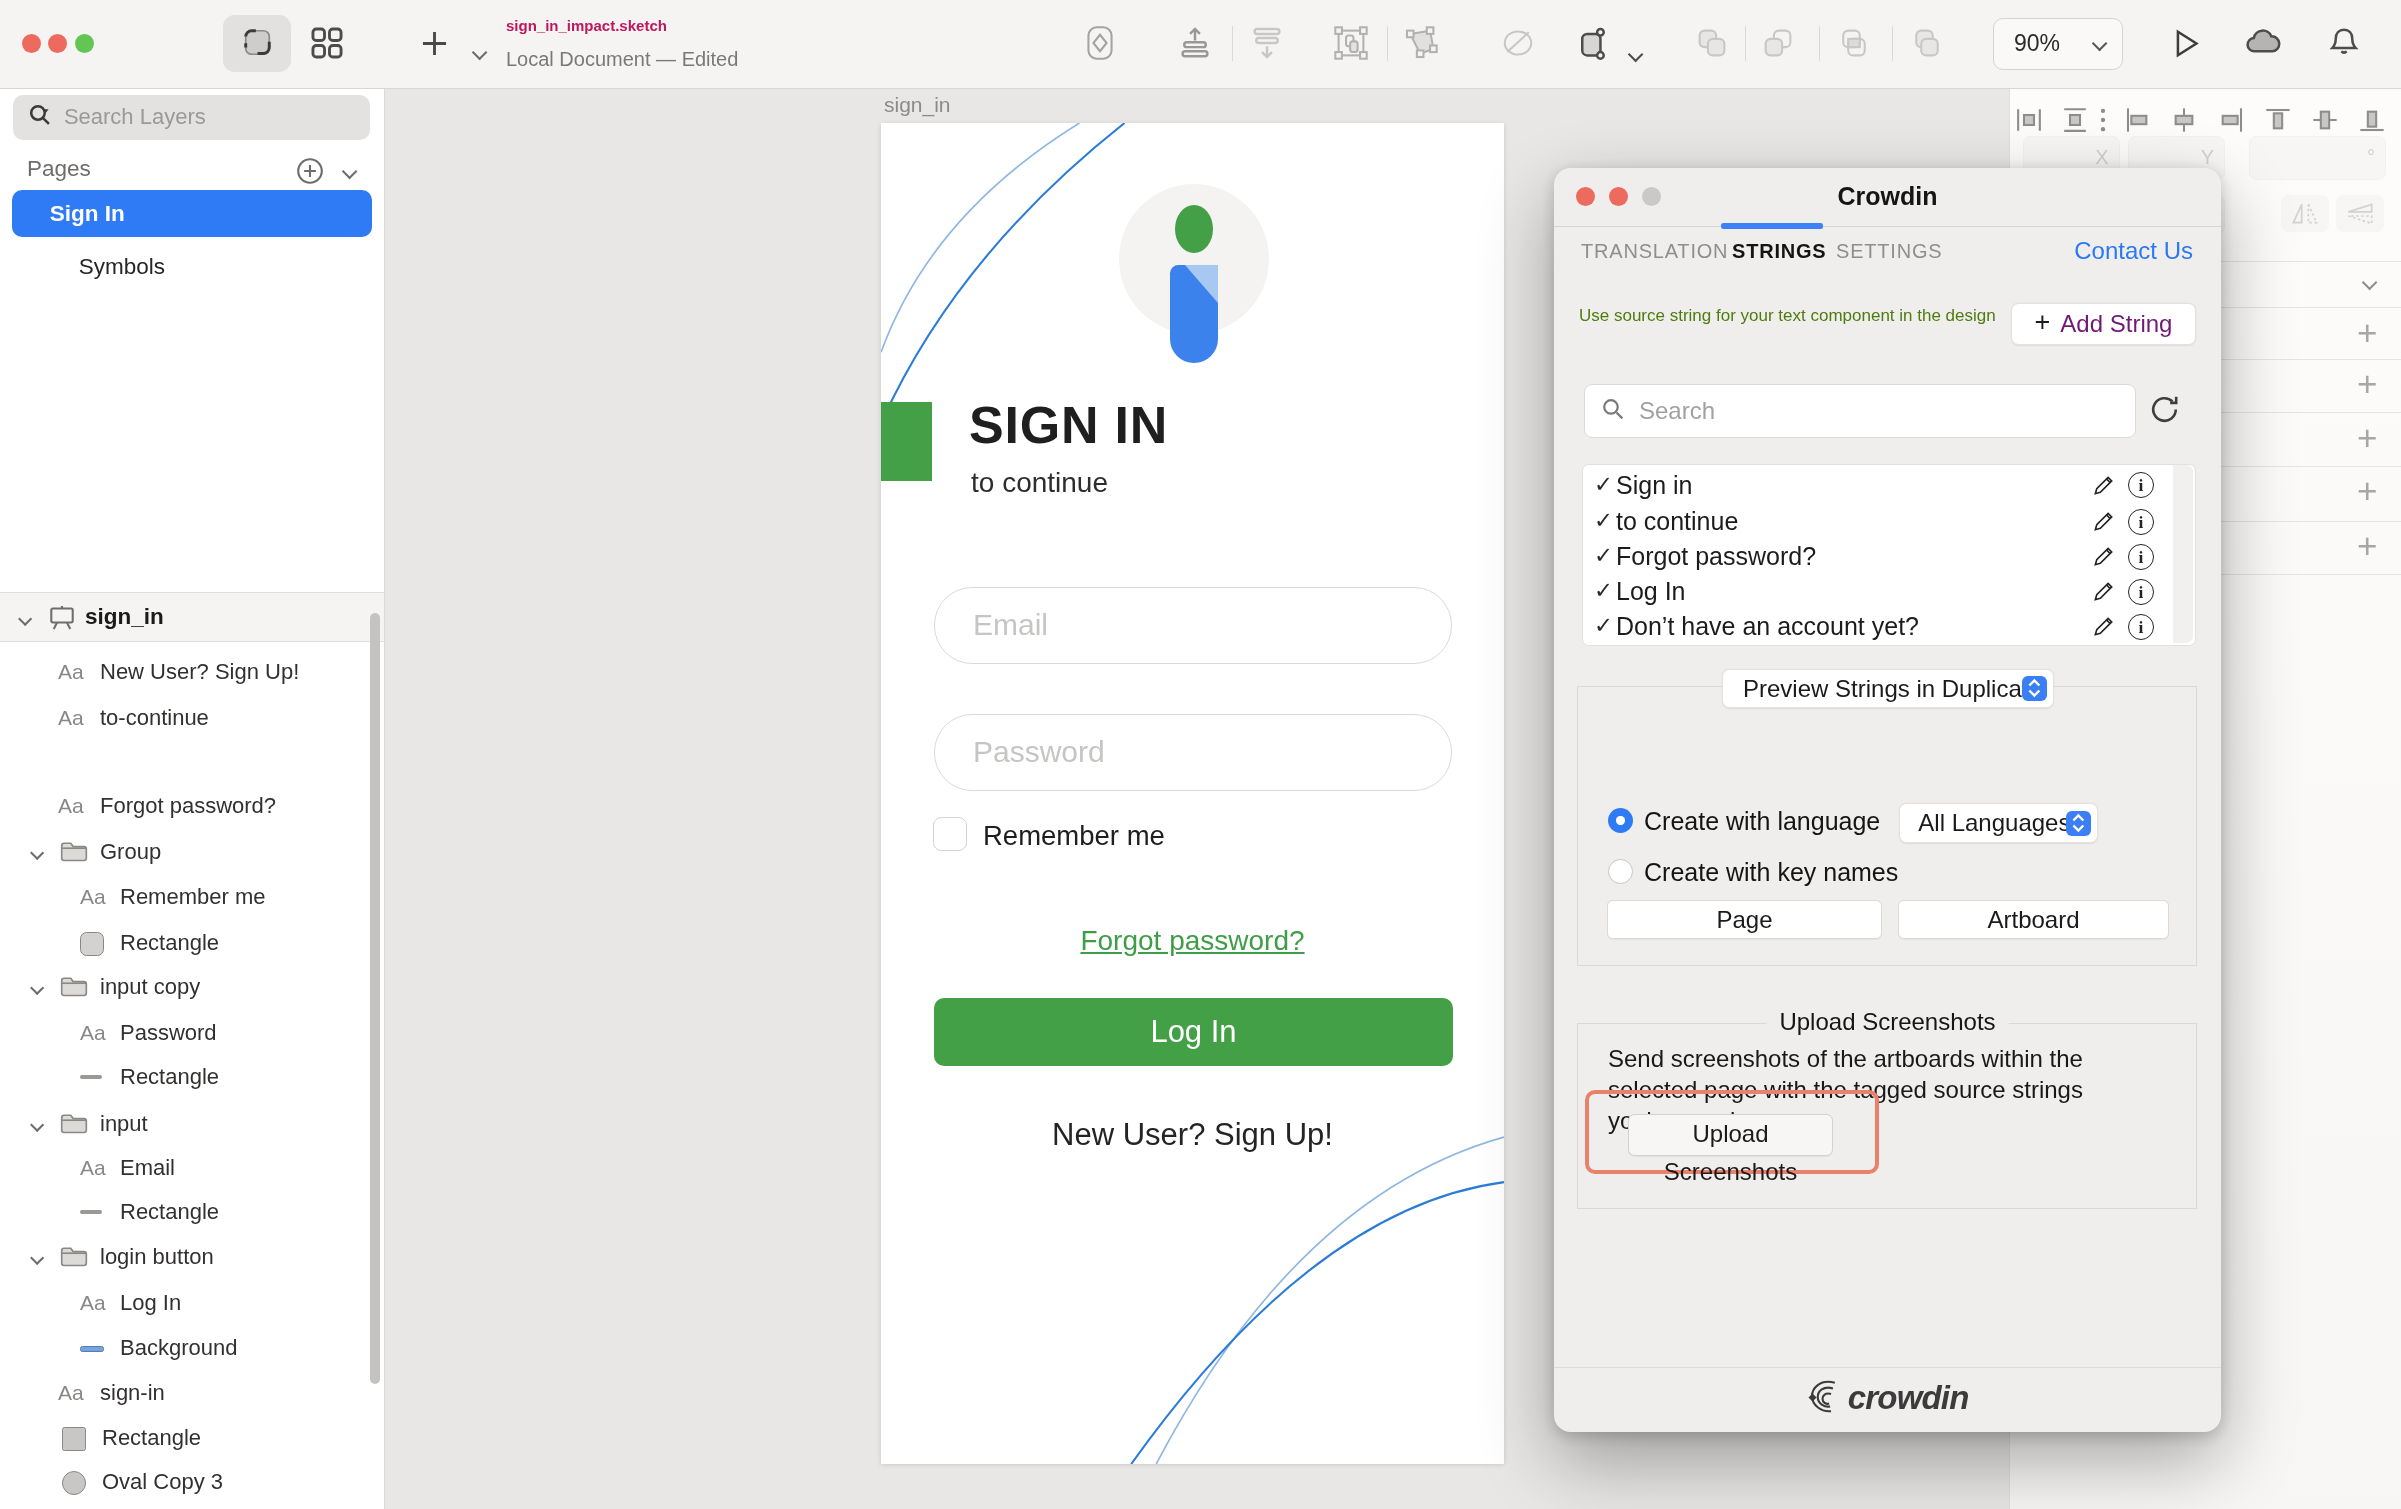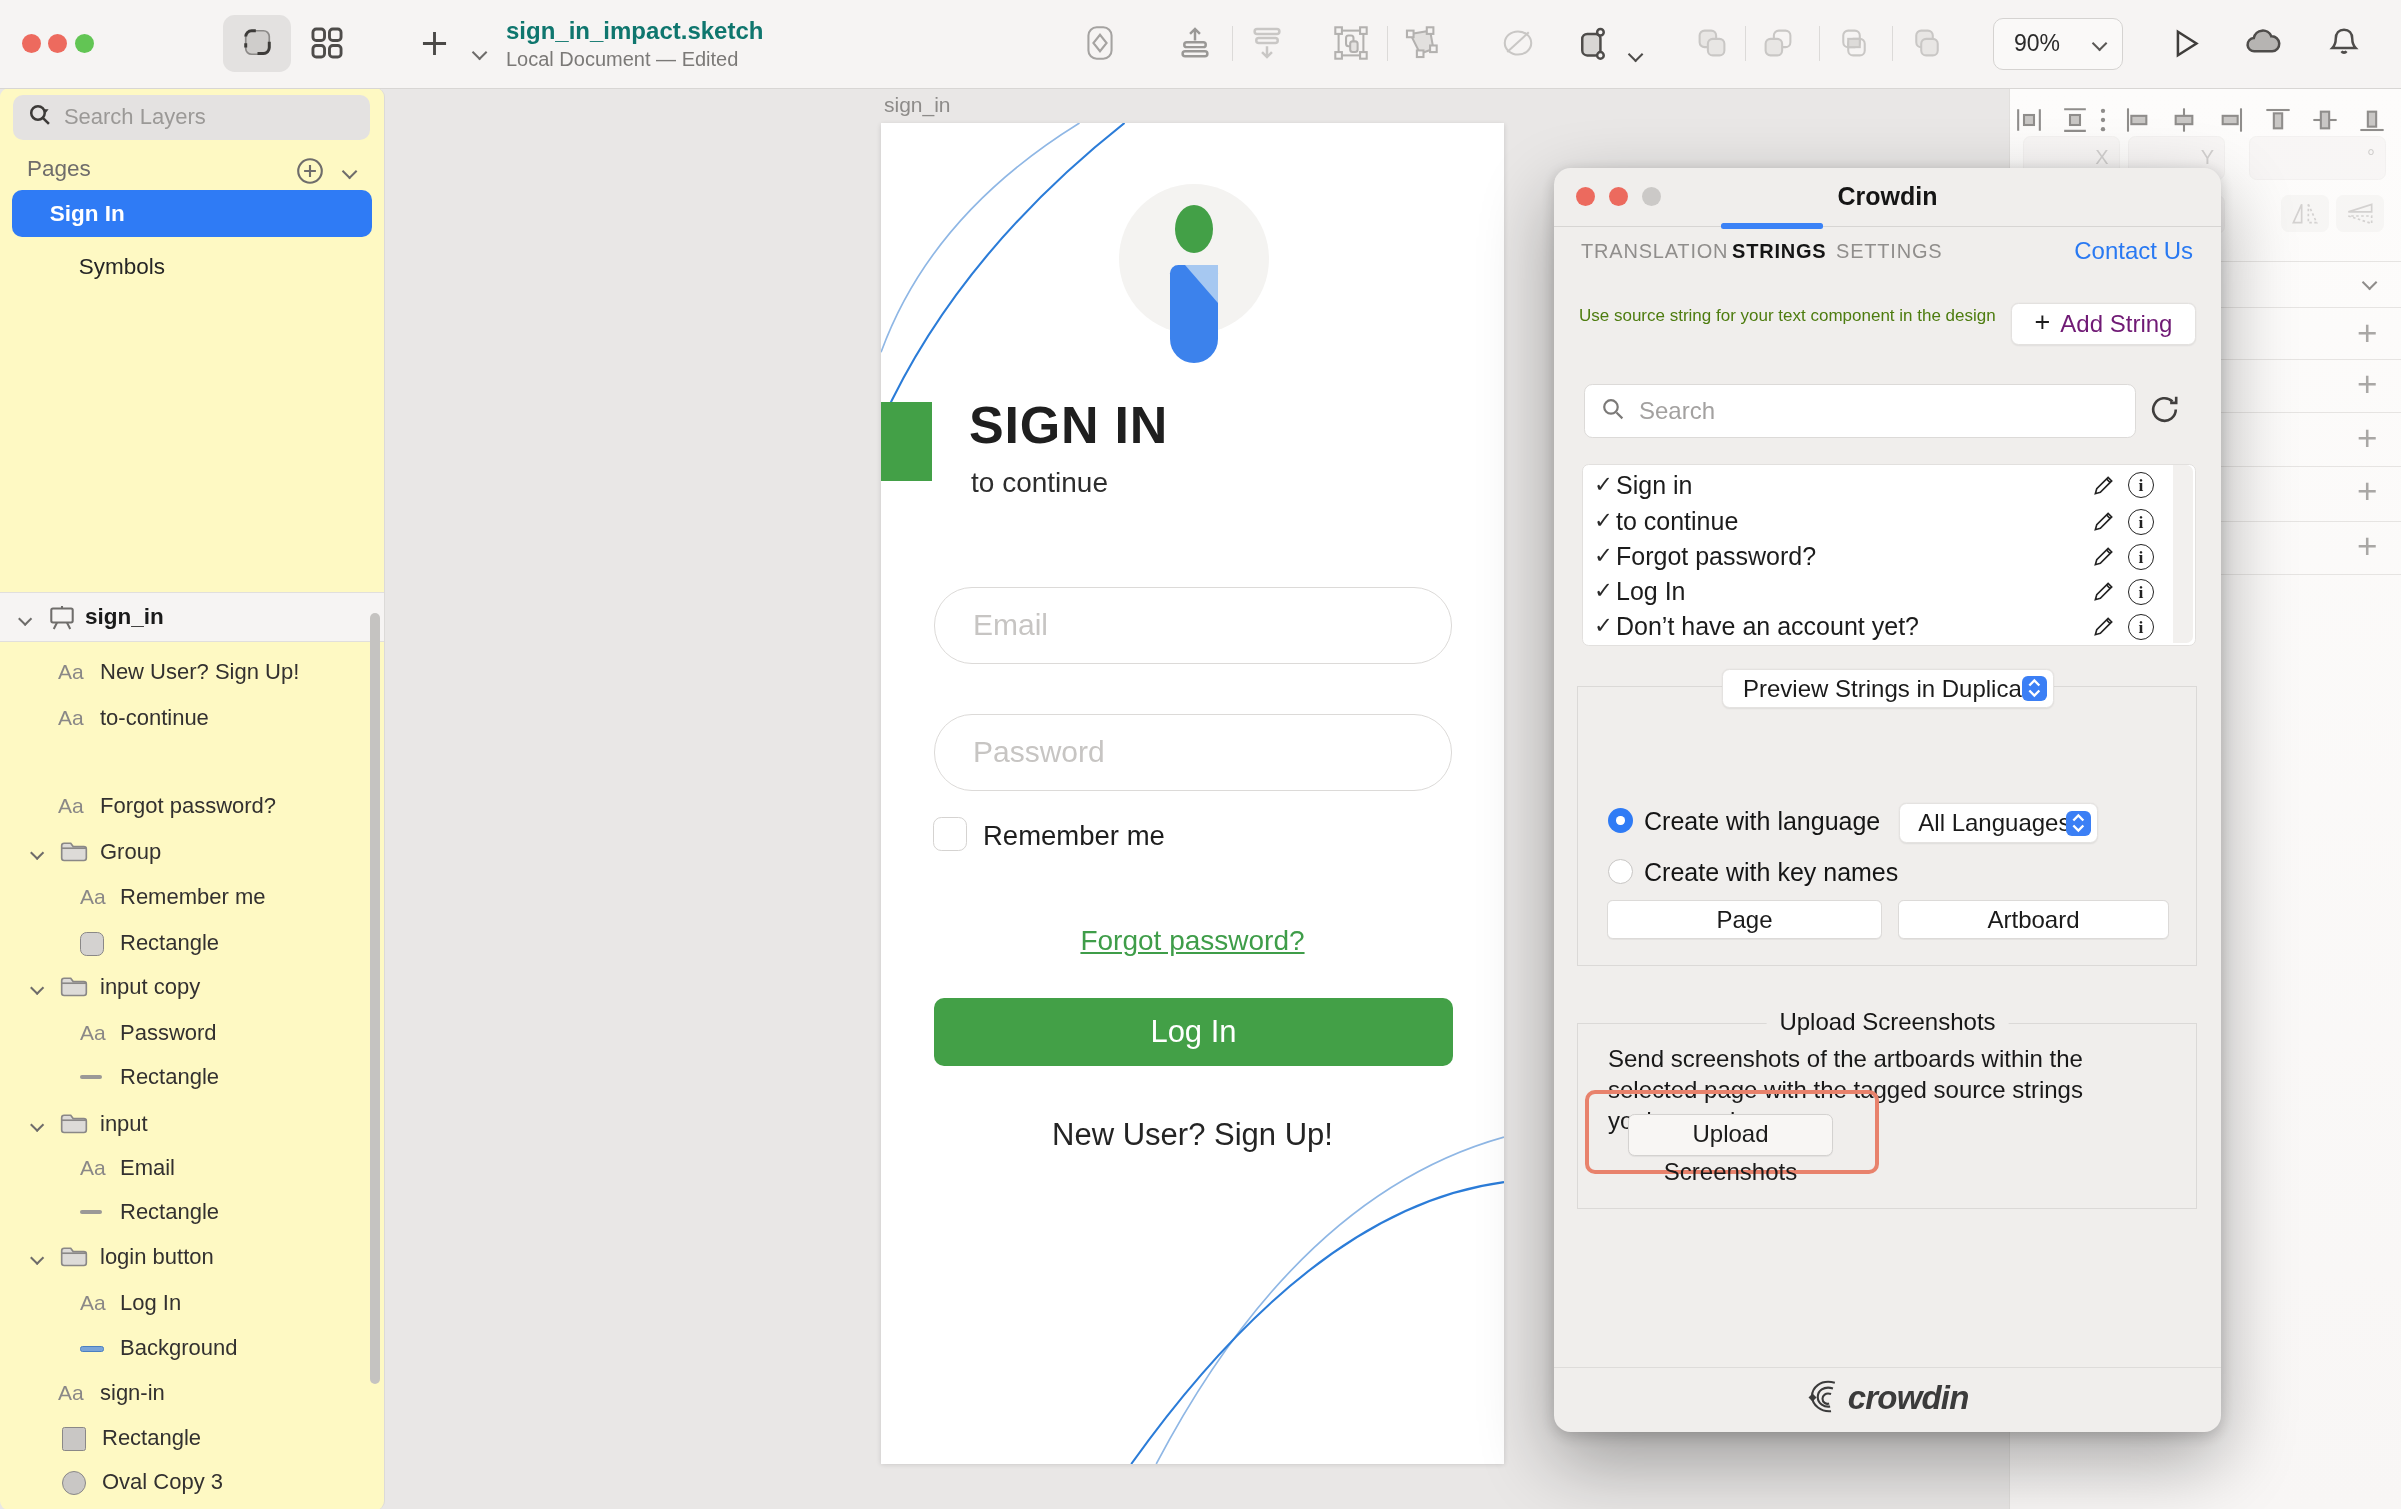--- a/index.html
+++ b/index.html
@@ -7,30 +7,30 @@
        font-family:"Liberation Sans", sans-serif;background:#e9e7e6;
        -webkit-font-smoothing:antialiased;}
   .abs{position:absolute;}
 
   
   .toolbar{position:absolute;left:0;top:0;width:2401px;height:88px;background:#f6f4f3;border-bottom:0.8px solid #d8d6d4;z-index:20;}
   .tl{position:absolute;top:34px;width:19px;height:19px;border-radius:50%;}
   .view-btn{position:absolute;top:15px;width:68px;height:57px;border-radius:11.7px;background:#e3e1e0;display:flex;align-items:center;justify-content:center;}
   .ticon{position:absolute;top:23px;width:40px;height:40px;display:flex;align-items:center;justify-content:center;}
   .tsep{position:absolute;top:26px;width:0.8px;height:35px;background:#dcdad8;}
-  .doc-title{position:absolute;left:506px;top:16.7px;font-size:24px;font-weight:700;color:#0f766e;}
+  .doc-title{position:absolute;left:506px;top:16.7px;font-size:15px;font-weight:700;color:#be185d;}
   .doc-sub{position:absolute;left:506px;top:48px;font-size:20px;color:#7b7977;}
   .zoom-box{position:absolute;left:1993px;top:18.3px;width:128px;height:50px;border:0.8px solid #d5d3d1;border-radius:10px;background:#faf9f8;}
   .zoom-box .zv{position:absolute;left:20px;top:0;line-height:48px;font-size:23px;color:#2b2b2b;}
   .chev{display:inline-block;width:9.2px;height:9.2px;border-right:2.5px solid #6e6c6a;border-bottom:2.5px solid #6e6c6a;}
   .chev.down{transform:rotate(45deg);}
   .chev.right{transform:rotate(-45deg);}
 
   
-  .sidebar{position:absolute;left:0;top:88px;width:384px;height:1422px;background:#fef9c3;border-right:0.8px solid #dcdad8;z-index:10;border-radius:9px;}
+  .sidebar{position:absolute;left:0;top:88px;width:384px;height:1422px;background:#ffffff;border-right:0.8px solid #dcdad8;z-index:10;}
   .search-field{position:absolute;left:13.3px;top:6.7px;width:357px;height:45px;background:#e4e2e1;border-radius:10px;display:flex;align-items:center;}
   .search-field input{border:none;background:transparent;outline:none;font-size:22px;color:#3a3836;width:250px;font-family:"Liberation Sans",sans-serif;}
   .search-field input::placeholder{color:#9b9997;}
   .pages-label{position:absolute;left:27px;top:68px;font-size:22.5px;color:#6f6d6b;}
   .page-row-sel{position:absolute;left:11.7px;top:102px;width:360px;height:47px;background:#2F7BF5;border-radius:10px;}
   .page-row-sel span{position:absolute;left:38px;line-height:47px;font-size:22.5px;font-weight:600;color:#fff;}
   .page-row{position:absolute;left:11.7px;top:158px;width:360px;height:42px;}
   .page-row span{position:absolute;left:38px;line-height:42px;font-size:22.5px;color:#262626;margin-left:29px;}
   .layers-header{position:absolute;left:0;top:504px;width:384px;height:48px;background:#f6f4f3;border-top:0.8px solid #e1dfdd;border-bottom:0.8px solid #e1dfdd;}
   .layers-header .lab{position:absolute;left:85px;line-height:48px;font-size:22.5px;font-weight:700;color:#1a1a1a;}

